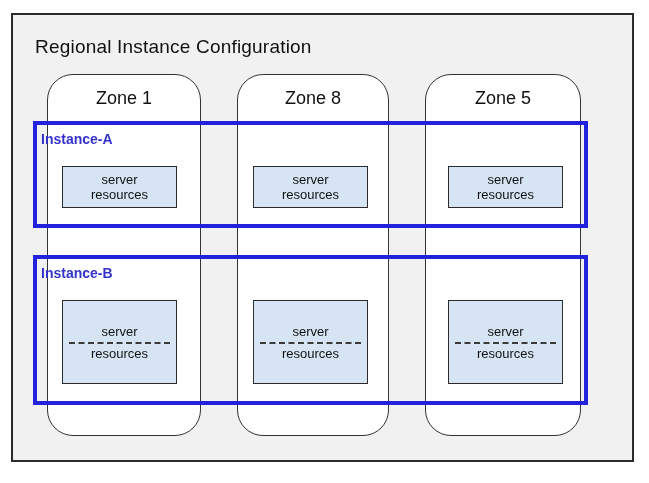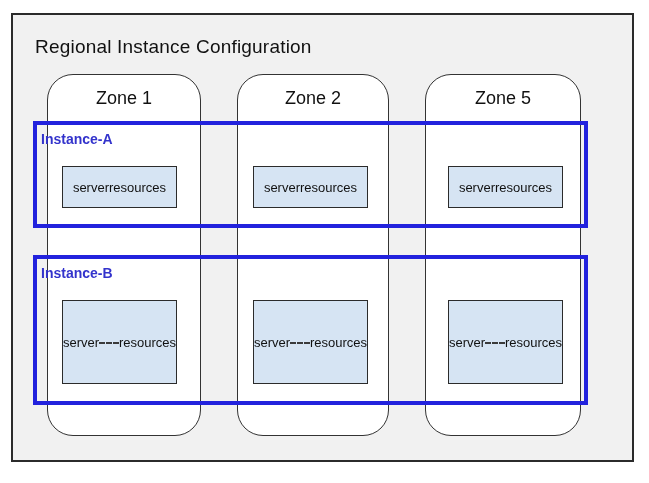--- a/index.html
+++ b/index.html
@@ -74,21 +74,21 @@
     font-weight: bold;
     color: var(--instance-label);
     white-space: nowrap;
   }
   .resbox {
     position: absolute;
     width: 115px;
     background: var(--resource-fill);
     border: 1px solid var(--resource-border);
     display: flex;
-    flex-direction: row;
+    flex-direction: column;
     align-items: center;
     justify-content: center;
     font-size: 13px;
     line-height: 15px;
     text-align: center;
     color: var(--text-color);
   }
   .resbox-a { top: 166px; height: 42px; }
   .resbox-b { top: 300px; height: 84px; }
   .col-1 { left: 62px; }
@@ -107,21 +107,21 @@
 <div class="canvas">
   <div class="region">
     <div class="title">Regional Instance Configuration</div>
 
   </div>
 
   <div class="zone zone-1">
     <span class="zone-label">Zone 1</span>
   </div>
   <div class="zone zone-2">
-    <span class="zone-label">Zone 2</span>
+    <span class="zone-label">Zone 8</span>
   </div>
   <div class="zone zone-3">
     <span class="zone-label">Zone 5</span>
   </div>
 
   <div class="instance instance-a">
     <span class="instance-label">Instance-A</span>
   </div>
 
   <div class="instance instance-b">

